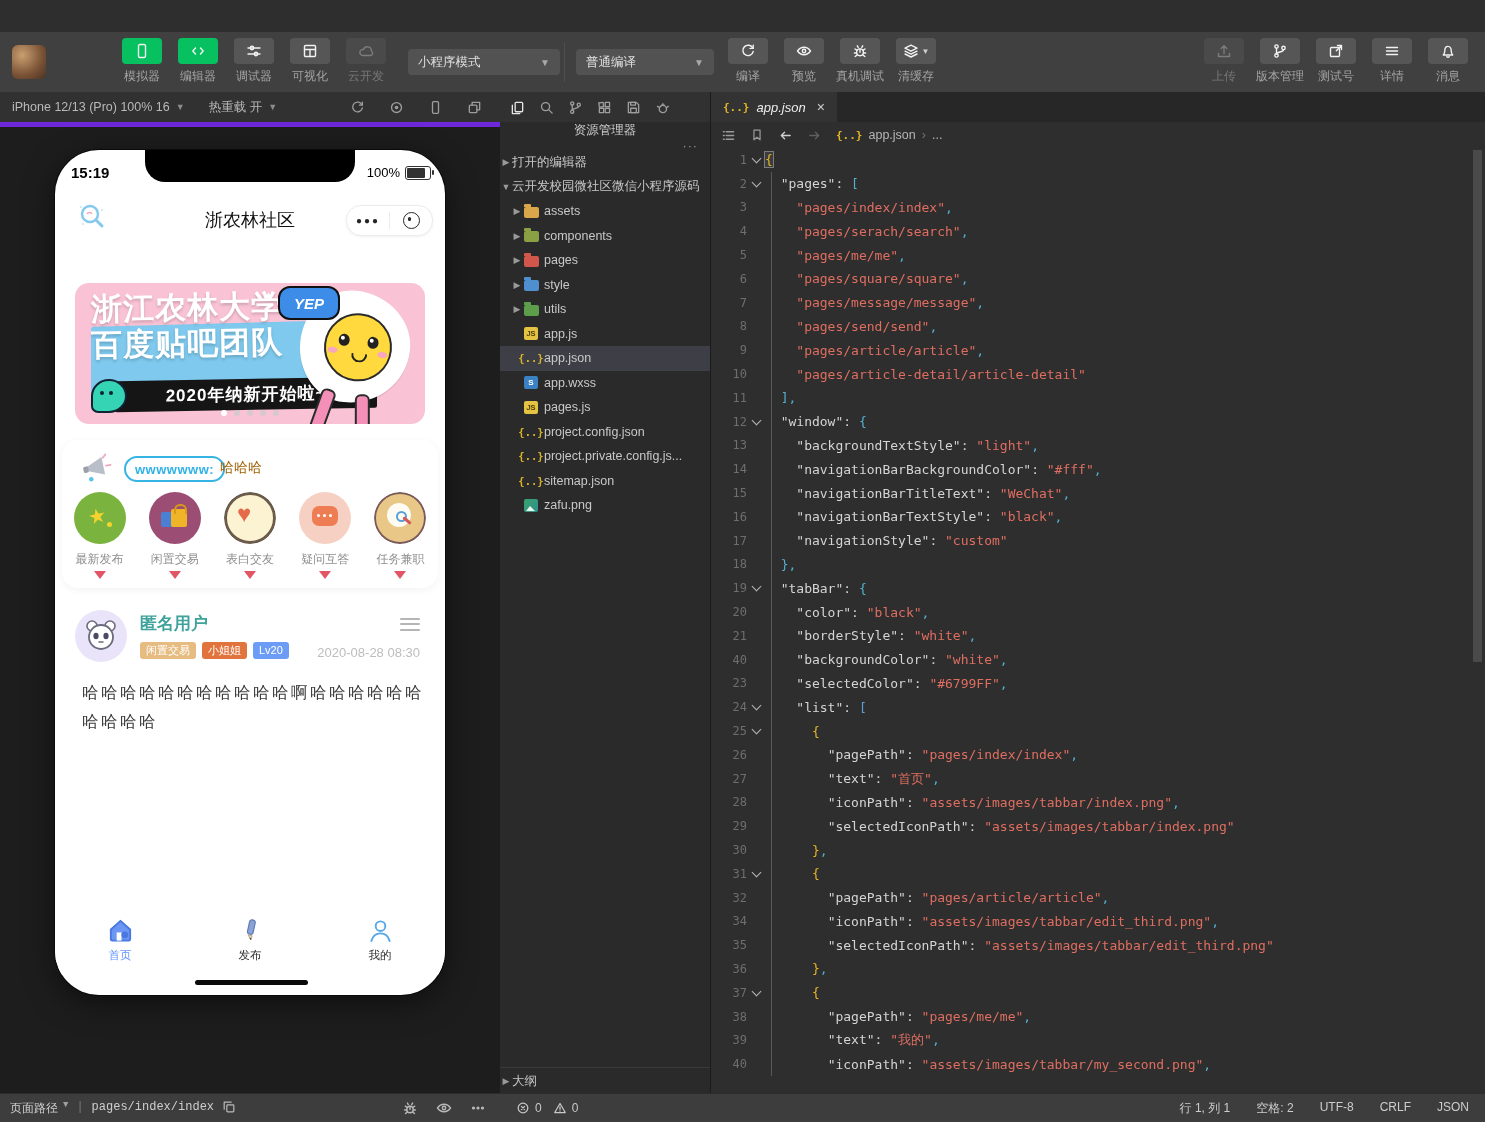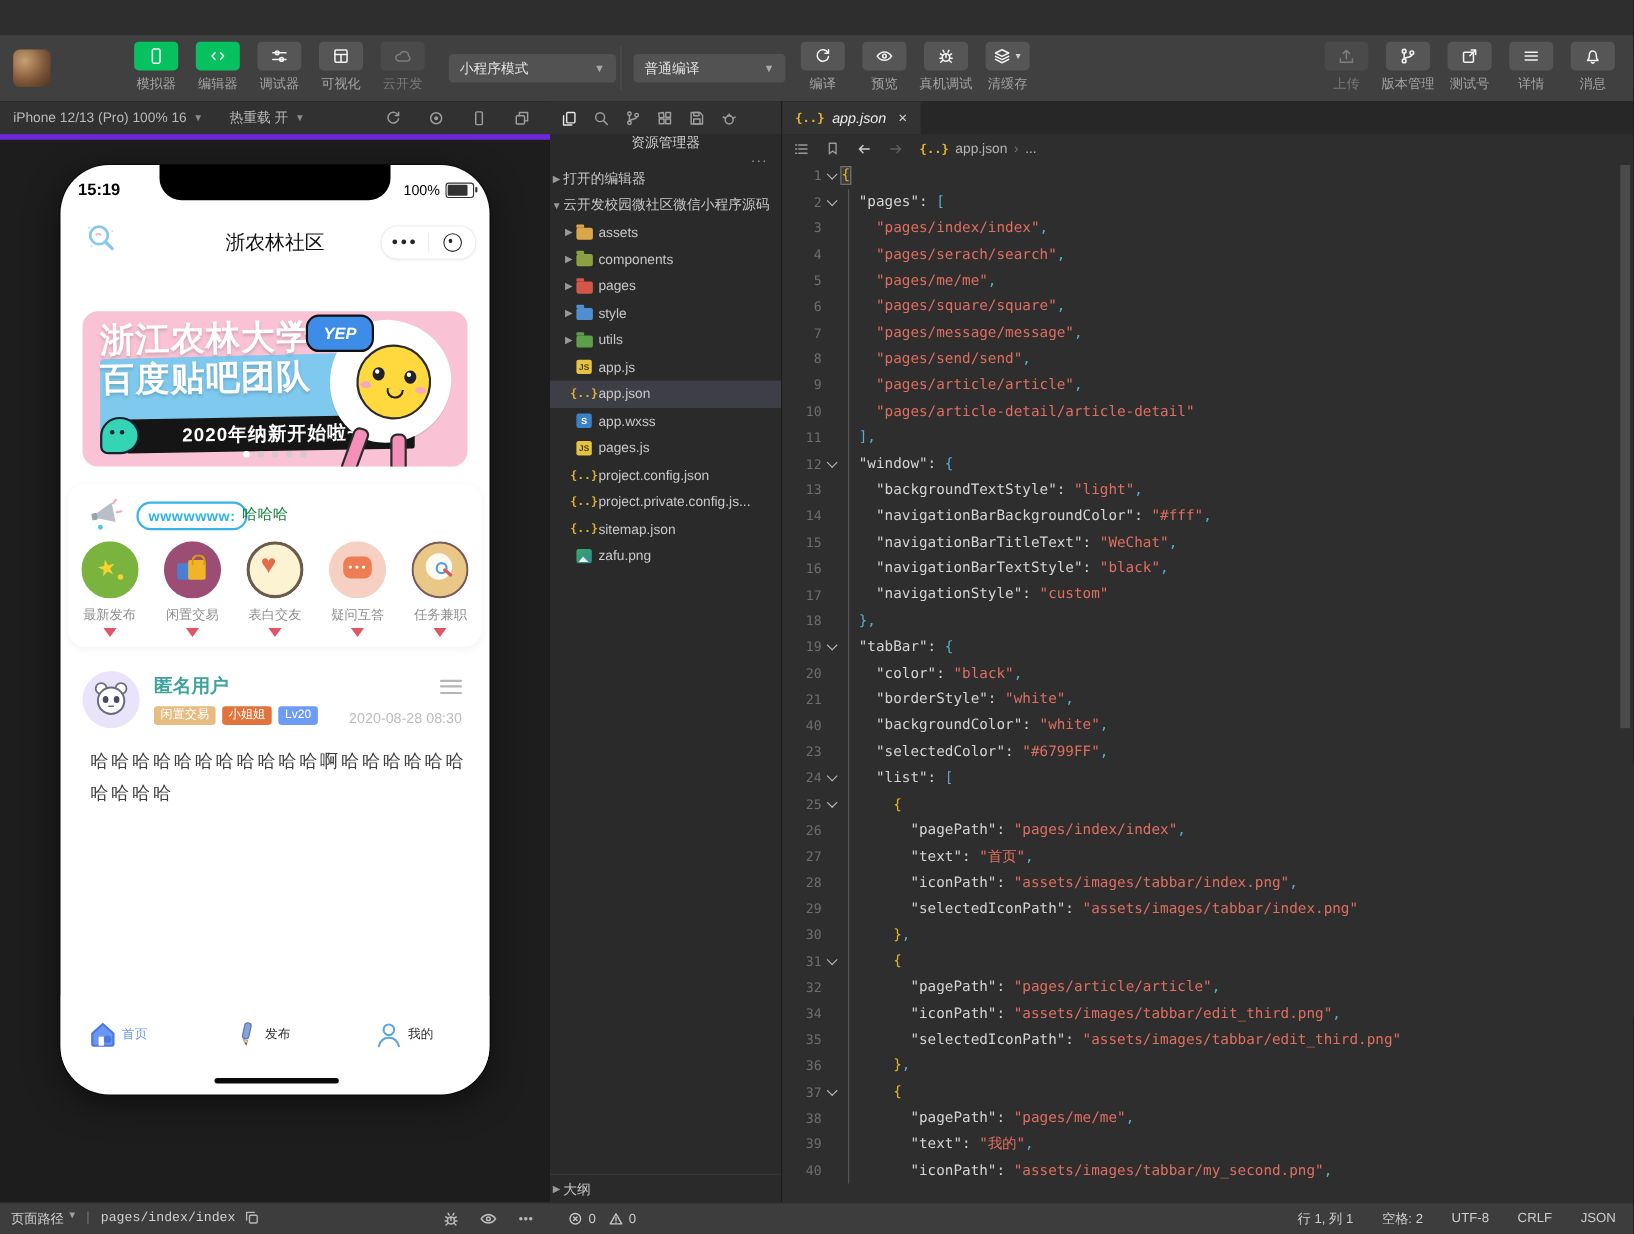--- a/index.html
+++ b/index.html
@@ -124,41 +124,41 @@
   .tealbub:before{content:"";position:absolute;left:7px;top:10px;width:4px;height:4px;background:#123;border-radius:50%;}
   .tealbub:after{content:"";position:absolute;left:16px;top:10px;width:4px;height:4px;background:#123;border-radius:50%;}
   .spark{position:absolute;color:#fff;font-size:13px;font-weight:bold}
   .bdots{position:absolute;left:0;right:0;top:127px;display:flex;justify-content:center;gap:7px;}
   .bdot{width:6px;height:6px;border-radius:50%;background:#c9c9c9;opacity:.75}
   .bdot.on{background:#fff;opacity:1}
 
   
   .notice{position:absolute;left:7px;top:290px;width:376px;height:148px;background:#fff;border-radius:16px;box-shadow:0 2px 8px rgba(0,0,0,.05);}
   .n-pill{position:absolute;left:62px;top:16px;height:22px;padding:0 9px;border:2px solid #36b4e5;border-radius:13px;color:#2fb3e6;font-size:13px;font-weight:700;display:flex;align-items:center;letter-spacing:.5px;}
-  .n-txt{position:absolute;left:158px;top:19px;font-size:14px;color:#15803d;}
+  .n-txt{position:absolute;left:158px;top:19px;font-size:14px;color:#a16207;}
   .ngrid{position:absolute;left:0;right:0;top:52px;display:flex;}
   .ncell{flex:1;display:flex;flex-direction:column;align-items:center;}
   .ncirc{width:52px;height:52px;border-radius:50%;position:relative;overflow:hidden;}
   .nlab{margin-top:7px;font-size:12px;color:#8f8f8f;}
   .ntri{margin-top:3px;width:0;height:0;border-left:6px solid transparent;border-right:6px solid transparent;border-top:8px solid #e25565;}
 
   
   .post{position:absolute;left:7px;top:450px;width:376px;}
   .pavatar{position:absolute;left:13px;top:10px;width:52px;height:52px;border-radius:50%;background:#e9e4f9;display:flex;align-items:center;justify-content:center;}
   .pname{position:absolute;left:78px;top:12px;font-size:17px;font-weight:600;color:#3fa39c;}
   .pburger{position:absolute;right:18px;top:14px;width:20px;}
   .pburger i{display:block;height:2px;background:#b5b5b5;margin:3.5px 0;border-radius:1px;}
   .ptags{position:absolute;left:78px;top:42px;display:flex;gap:6px;}
   .ptag{color:#fff;font-size:11px;padding:3px 6px;border-radius:3px;line-height:1;}
   .pdate{position:absolute;right:18px;top:45px;font-size:13px;color:#bdbdbd;}
   .pbody{position:absolute;left:20px;top:78px;width:344px;font-size:16.5px;color:#3d3d3d;letter-spacing:2.5px;line-height:29px;}
 
   
   .ptabbar{position:absolute;left:0;right:0;top:755px;height:70px;background:#fff;display:flex;justify-content:space-around;align-items:center;}
-  .ptab{display:flex;flex-direction:row;align-items:center;gap:4px;width:80px;}
+  .ptab{display:flex;flex-direction:column;align-items:center;gap:4px;width:80px;}
   .ptab .tl{font-size:11.5px;color:#2b2b2b;}
   .ptab.on .tl{color:#6799ff;}
   .homebar{position:absolute;left:140px;top:830px;width:113px;height:5px;border-radius:3px;background:#0a0a0a;}
 </style>
 </head>
 <body>
 
 <div id="app">
 
   <div class="titlebar">

